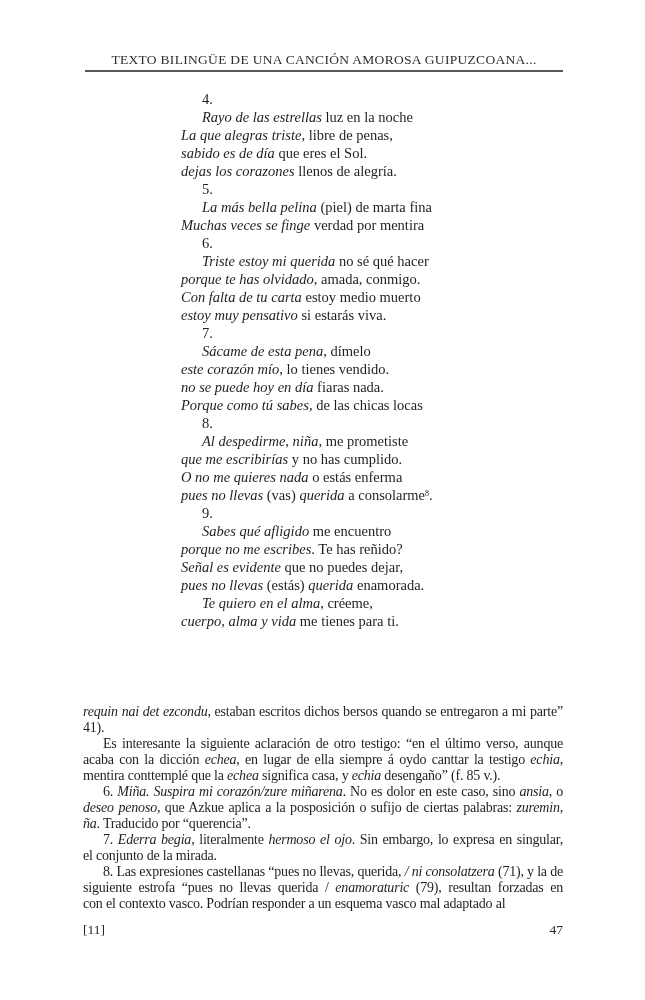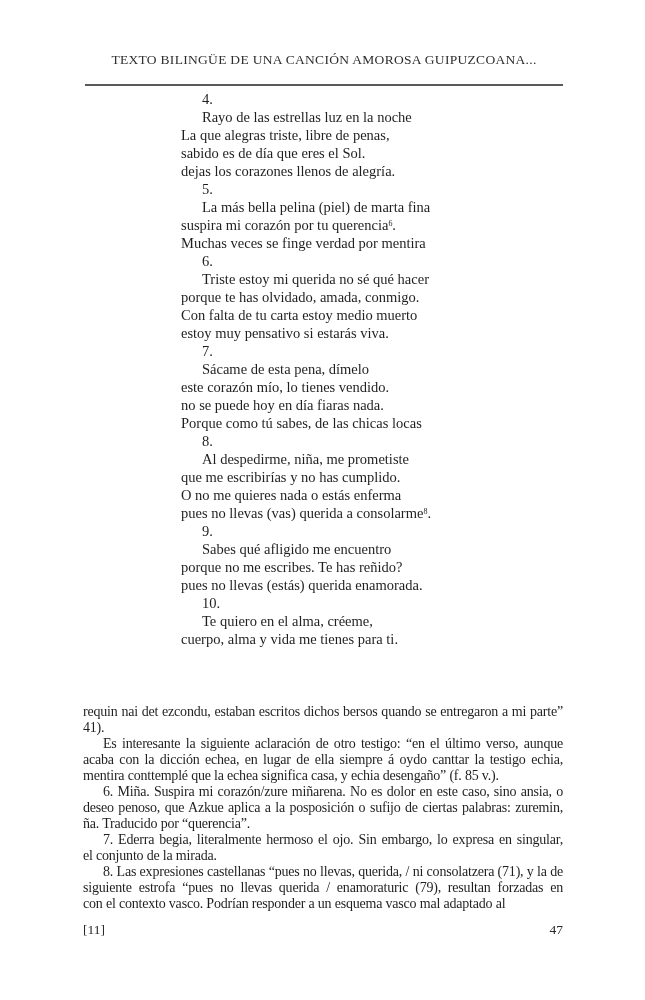--- a/index.html
+++ b/index.html
@@ -14,38 +14,38 @@
   }
   .header {
     position: absolute;
     left: 85px;
     top: 52px;
     width: 478px;
     text-align: center;
     font-size: 13.5px;
     letter-spacing: 0.3px;
     color: #2e2e2e;
-    padding-bottom: 16px;
+    padding-bottom: 2px;
     border-bottom: 2px solid #5a5a5a;
     white-space: nowrap;
   }
   .poem {
     position: absolute;
     left: 181px;
     top: 90px;
     width: 400px;
   }
   .pline {
     font-size: 14.5px;
     line-height: 18px;
     height: 18px;
     white-space: nowrap;
   }
   .pline.num, .pline.first { padding-left: 21px; }
-  .it { }
+  .it { font-style: italic; }
   sup {
     font-size: 0.55em;
     line-height: 0;
     position: relative;
     top: -0.45em;
     vertical-align: baseline;
   }
   .footnotes {
     position: absolute;
     left: 83px;
@@ -82,42 +82,41 @@
   </div>
 
   <div class="poem">
       <div class="pline num">4.</div>
       <div class="pline first"><span class="it">Rayo de las estrellas</span><span> luz en la noche</span></div>
       <div class="pline"><span class="it">La que alegras triste</span><span>, libre de penas,</span></div>
       <div class="pline"><span class="it">sabido es de día</span><span> que eres el Sol.</span></div>
       <div class="pline"><span class="it">dejas los corazones</span><span> llenos de alegría.</span></div>
       <div class="pline num">5.</div>
       <div class="pline first"><span class="it">La más bella pelina</span><span> (piel) de marta fina</span></div>
-      <div class="pline"><span class="it">suspira mi corazón</span><span> por tu querencia</span><sup>6</sup><span>.</span></div>
       <div class="pline"><span class="it">Muchas veces se finge</span><span> verdad por mentira</span></div>
       <div class="pline num">6.</div>
       <div class="pline first"><span class="it">Triste estoy mi querida</span><span> no sé qué hacer</span></div>
       <div class="pline"><span class="it">porque te has olvidado</span><span>, amada, conmigo.</span></div>
       <div class="pline"><span class="it">Con falta de tu carta</span><span> estoy medio muerto</span></div>
       <div class="pline"><span class="it">estoy muy pensativo</span><span> si estarás viva.</span></div>
       <div class="pline num">7.</div>
       <div class="pline first"><span class="it">Sácame de esta pena</span><span>, dímelo</span></div>
       <div class="pline"><span class="it">este corazón mío</span><span>, lo tienes vendido.</span></div>
       <div class="pline"><span class="it">no se puede hoy en día</span><span> fiaras nada.</span></div>
       <div class="pline"><span class="it">Porque como tú sabes</span><span>, de las chicas locas</span></div>
       <div class="pline num">8.</div>
       <div class="pline first"><span class="it">Al despedirme, niña</span><span>, me prometiste</span></div>
       <div class="pline"><span class="it">que me escribirías</span><span> y no has cumplido.</span></div>
       <div class="pline"><span class="it">O no me quieres nada</span><span> o estás enferma</span></div>
       <div class="pline"><span class="it">pues no llevas</span><span> (vas) </span><span class="it">querida</span><span> a consolarme</span><sup>8</sup><span>.</span></div>
       <div class="pline num">9.</div>
       <div class="pline first"><span class="it">Sabes qué afligido</span><span> me encuentro</span></div>
       <div class="pline"><span class="it">porque no me escribes</span><span>. Te has reñido?</span></div>
+      <div class="pline"><span class="it">Señal es evidente</span><span> que no puedes dejar,</span></div>
       <div class="pline"><span class="it">pues no llevas</span><span> (estás) </span><span class="it">querida</span><span> enamorada.</span></div>
-      <div class="pline num">10.</div>
       <div class="pline first"><span class="it">Te quiero en el alma</span><span>, créeme,</span></div>
       <div class="pline"><span class="it">cuerpo, alma y vida</span><span> me tienes para ti.</span></div>
     </div>
 
   <div class="footnotes">
       <div class="fn-line just"><span class="it">requin nai det ezcondu</span><span>, estaban escritos dichos bersos quando se entregaron a mi parte” (f.</span></div>
       <div class="fn-line"><span>41).</span></div>
       <div class="fn-line just ind"><span>Es interesante la siguiente aclaración de otro testigo: “en el último verso, aunque dize y</span></div>
       <div class="fn-line just"><span>acaba con la dicción </span><span class="it">echea</span><span>, en lugar de ella siempre á oydo canttar la testigo </span><span class="it">echia</span><span>, cuyas pa-</span></div>
       <div class="fn-line"><span>mentira conttemplé que la </span><span class="it">echea</span><span> significa casa, y </span><span class="it">echia</span><span> desengaño” (f. 85 v.).</span></div>

